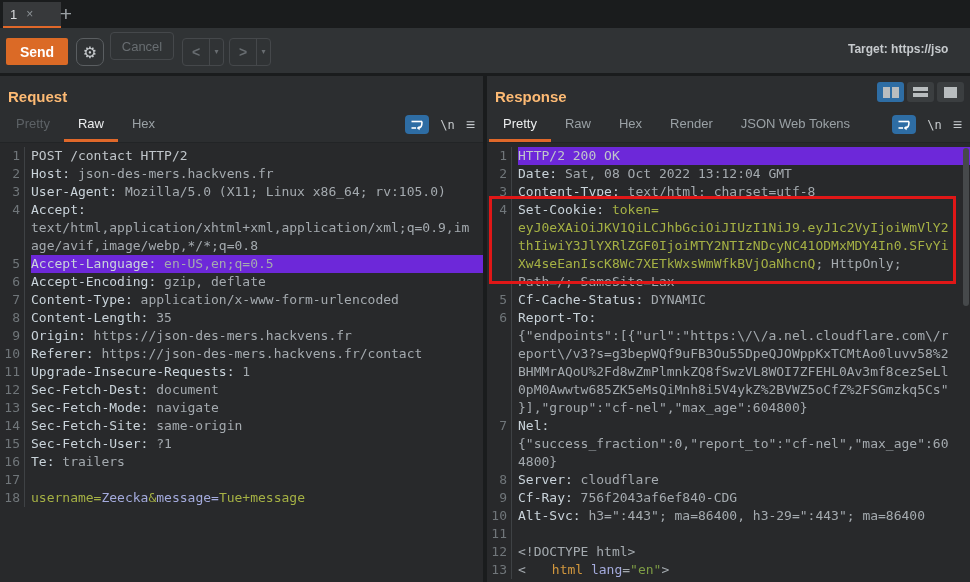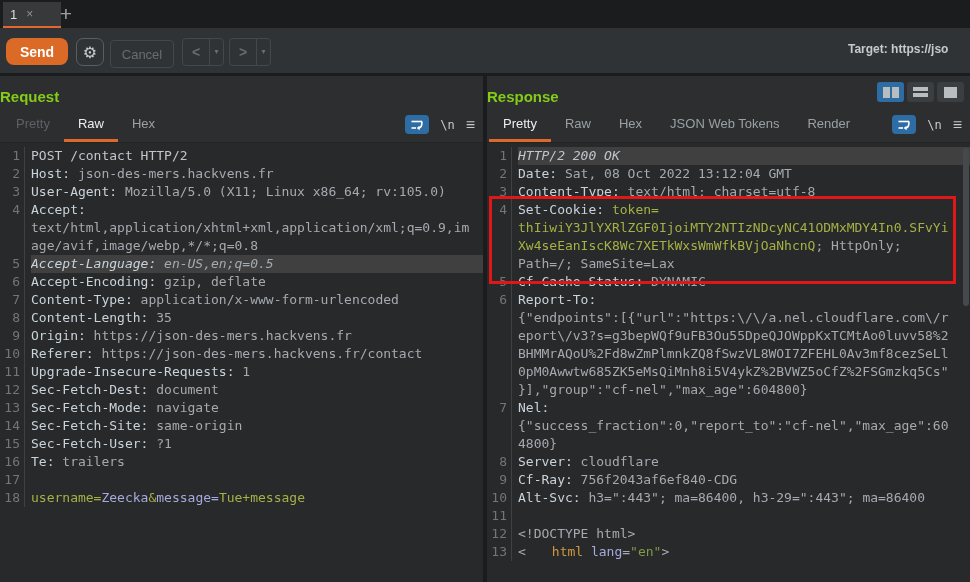--- a/index.html
+++ b/index.html
@@ -10,38 +10,38 @@
   .tabbar{position:absolute;top:0;left:0;right:0;height:28px;background:#1a1c1d;}
   .wintab{position:absolute;left:3px;top:2px;width:44px;height:24px;background:#37393b;
           border-bottom:2px solid #e0682a;display:flex;align-items:center;padding:0 7px;gap:9px;}
   .wintab .lbl{color:#d9dbdd;font-size:13px;}
   .wintab .close{color:#8b9195;font-size:12px;line-height:1;}
   .newtab{position:absolute;left:56px;top:1px;width:20px;height:26px;color:#9aa0a4;
           font-size:21px;line-height:26px;text-align:center;}
 
   
   .toolbar{position:absolute;top:28px;left:0;right:0;height:45px;background:#303335;}
-  .send{position:absolute;left:6px;top:10px;width:62px;height:27px;background:#db6a26;border-radius:8px;
+  .send{position:absolute;left:6px;top:10px;width:62px;height:27px;background:#db6a26;border-radius:2px;
         color:#fff;font-weight:bold;font-size:14px;display:flex;align-items:center;justify-content:center;}
   .gear{position:absolute;left:76px;top:10px;width:26px;height:26px;border:1px solid #5a5e61;border-radius:7px;
         color:#c6cacd;display:flex;align-items:center;justify-content:center;font-size:16px;}
-  .cancel{position:absolute;left:110px;top:12px;width:62px;height:26px;border:1px solid #45484b;border-radius:4px;
+  .cancel{position:absolute;left:110px;top:4px;width:62px;height:26px;border:1px solid #45484b;border-radius:4px;
         color:#686d71;font-size:13px;display:flex;align-items:center;justify-content:center;}
   .navbtn{position:absolute;top:10px;width:40px;height:26px;border:1px solid #45484b;border-radius:4px;
         display:flex;align-items:stretch;color:#686d71;}
   .navbtn .main{flex:1;text-align:center;font-size:14px;font-weight:bold;line-height:26px;}
   .navbtn .sep{width:1px;background:#45484b;}
   .navbtn .caret{width:13px;text-align:center;font-size:8px;line-height:26px;}
   .nav-back{left:182px;} .nav-fwd{left:229px;}
   .target{position:absolute;left:848px;top:14px;font-size:12px;font-weight:bold;color:#c6cacd;white-space:nowrap;}
 
   
   .panel{position:absolute;top:76px;bottom:0;width:483px;background:#2c2e30;}
   .panel-req{left:0;} .panel-resp{left:487px;}
-  .panel-title{position:absolute;top:12px;left:0;font-weight:bold;font-size:15px;color:#84cc16;text-align:center;}
+  .panel-title{position:absolute;top:12px;left:8px;font-weight:bold;font-size:15px;color:#fdba74;text-align:center;}
   .tabs{position:absolute;top:30px;left:0;right:0;height:37px;border-bottom:1px solid #222426;
         display:flex;align-items:flex-end;padding-left:2px;box-sizing:border-box;}
   .tab{padding:8px 14px 8px;font-size:13px;color:#9aa1a5;border-bottom:3px solid transparent;}
   .tab.active{color:#eceeef;border-color:#e0682a;}
   .tab.disabled{color:#5d6266;}
   .tabicons{position:absolute;right:8px;bottom:8px;display:flex;gap:11px;align-items:center;}
   .wrapbtn{width:24px;height:19px;background:#2e6da4;border-radius:4px;display:flex;align-items:center;justify-content:center;}
   .nl{font-family:"DejaVu Sans Mono",monospace;font-size:12px;color:#c6cacd;}
   .menu{font-size:16px;color:#c6cacd;line-height:1;}
 
@@ -52,21 +52,21 @@
   .g-col{width:7px;height:11px;background:#b9bdbf;}
   .g-row{width:15px;height:4px;background:#b9bdbf;}
   .g-rows{display:flex;flex-direction:column;gap:2px;}
   .g-sq{width:13px;height:11px;background:#b9bdbf;}
 
   
   .editor{position:absolute;top:67px;left:0;right:0;bottom:0;background:#28292b;padding-top:4px;overflow:hidden;}
   .row{display:flex;height:18px;font-family:"DejaVu Sans Mono",monospace;font-size:13px;line-height:18px;white-space:pre;}
   .ln{flex:0 0 20px;text-align:right;color:#70767a;border-right:1px solid #3f4245;padding-right:4px;margin-right:6px;}
   .code{flex:1;overflow:hidden;}
-  .row.hl .code{background:#404040;font-style:italic;}
+  .row.hl .code{background:#6d28d9;}
   .c-nm{color:#c9d3da;} .c-vl{color:#a4aaaf;} .c-br{color:#c0c6cb;}
   .c-ol{color:#a5b144;} .c-lv{color:#a4abdd;} .c-tg{color:#d1973e;margin-left:26px;} .c-gr{color:#7d9c45;}
 
   .redbox{position:absolute;left:2px;top:53px;width:467px;height:88px;box-sizing:border-box;
           border:3px solid #e01717;pointer-events:none;}
   .vscroll{position:absolute;right:1px;top:5px;width:6px;height:158px;background:#46494b;border-radius:3px;}
 </style>
 </head>
 <body>
 
@@ -156,42 +156,43 @@
         </span>
       </div>
       <div class="lbtn">
         <span class="g-sq"></span>
       </div>
     </div>
     <div class="tabs">
       <div class="tab active">Pretty</div>
       <div class="tab">Raw</div>
       <div class="tab">Hex</div>
+      <div class="tab">Render</div>
       <div class="tab">JSON Web Tokens</div>
-      <div class="tab">Render</div>
       <div class="tabicons">
         <div class="wrapbtn">
           <svg width="14" height="12" viewBox="0 0 14 12">
             <path d="M1.5 2.5 H12" stroke="#ffffff" stroke-width="1.6" fill="none"></path>
             <path d="M12 2.5 C12 7.5, 10.5 9, 8.7 9" stroke="#ffffff" stroke-width="1.6" fill="none"></path>
             <path d="M1.5 9 H6" stroke="#ffffff" stroke-width="1.6" fill="none"></path>
             <polygon points="9.6,6.8 9.6,11.2 6.6,9" fill="#ffffff"></polygon>
           </svg>
         </div>
         <span class="nl">\n</span>
         <span class="menu">≡</span>
       </div>
     </div>
     <div class="editor" id="resp-editor">
       <div class="redbox"></div>
       <div class="vscroll"></div>
     <div class="row hl"><span class="ln">1</span><span class="code"><span class="c-br">HTTP/2 200 OK</span></span></div>
         <div class="row"><span class="ln">2</span><span class="code"><span class="c-nm">Date:</span><span class="c-vl"> Sat, 08 Oct 2022 13:12:04 GMT</span></span></div>
         <div class="row"><span class="ln">3</span><span class="code"><span class="c-nm">Content-Type:</span><span class="c-vl"> text/html; charset=utf-8</span></span></div>
         <div class="row"><span class="ln">4</span><span class="code"><span class="c-nm">Set-Cookie:</span><span class="c-vl"> </span><span class="c-ol">token=</span></span></div>
+        <div class="row"><span class="ln"></span><span class="code"><span class="c-ol">eyJ0eXAiOiJKV1QiLCJhbGciOiJIUzI1NiJ9.eyJ1c2VyIjoiWmVlY2</span></span></div>
         <div class="row"><span class="ln"></span><span class="code"><span class="c-ol">thIiwiY3JlYXRlZGF0IjoiMTY2NTIzNDcyNC41ODMxMDY4In0.SFvYi</span></span></div>
         <div class="row"><span class="ln"></span><span class="code"><span class="c-ol">Xw4seEanIscK8Wc7XETkWxsWmWfkBVjOaNhcnQ</span><span class="c-vl">; HttpOnly;</span></span></div>
         <div class="row"><span class="ln"></span><span class="code"><span class="c-vl">Path=/; SameSite=Lax</span></span></div>
         <div class="row"><span class="ln">5</span><span class="code"><span class="c-nm">Cf-Cache-Status:</span><span class="c-vl"> DYNAMIC</span></span></div>
         <div class="row"><span class="ln">6</span><span class="code"><span class="c-nm">Report-To:</span></span></div>
         <div class="row"><span class="ln"></span><span class="code"><span class="c-vl">{"endpoints":[{"url":"https:\/\/a.nel.cloudflare.com\/r</span></span></div>
         <div class="row"><span class="ln"></span><span class="code"><span class="c-vl">eport\/v3?s=g3bepWQf9uFB3Ou55DpeQJOWppKxTCMtAo0luvv58%2</span></span></div>
         <div class="row"><span class="ln"></span><span class="code"><span class="c-vl">BHMMrAQoU%2Fd8wZmPlmnkZQ8fSwzVL8WOI7ZFEHL0Av3mf8cezSeLl</span></span></div>
         <div class="row"><span class="ln"></span><span class="code"><span class="c-vl">0pM0Awwtw685ZK5eMsQiMnh8i5V4ykZ%2BVWZ5oCfZ%2FSGmzkq5Cs"</span></span></div>
         <div class="row"><span class="ln"></span><span class="code"><span class="c-vl">}],"group":"cf-nel","max_age":604800}</span></span></div>

